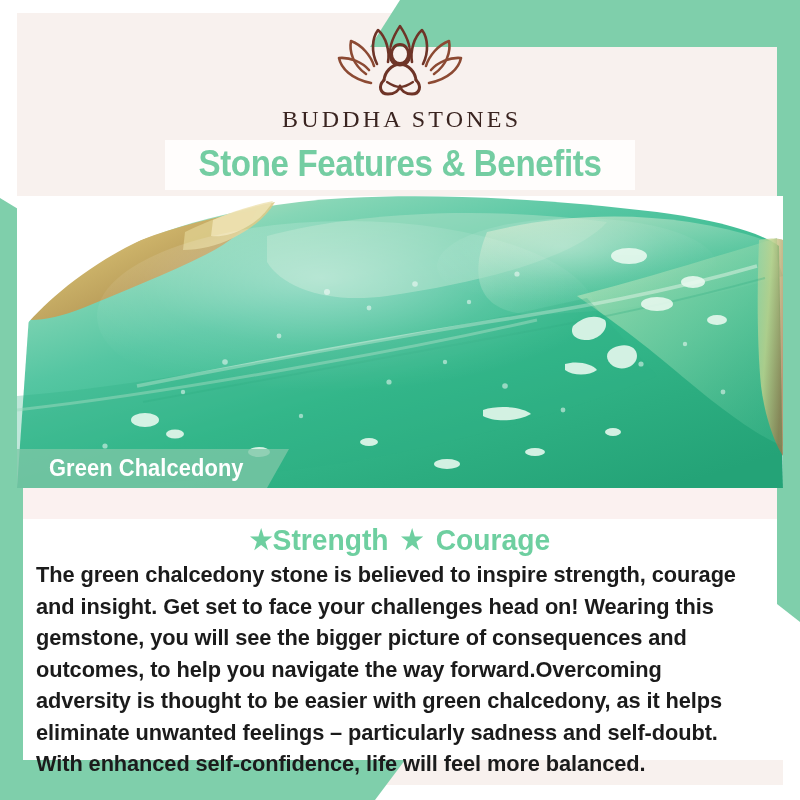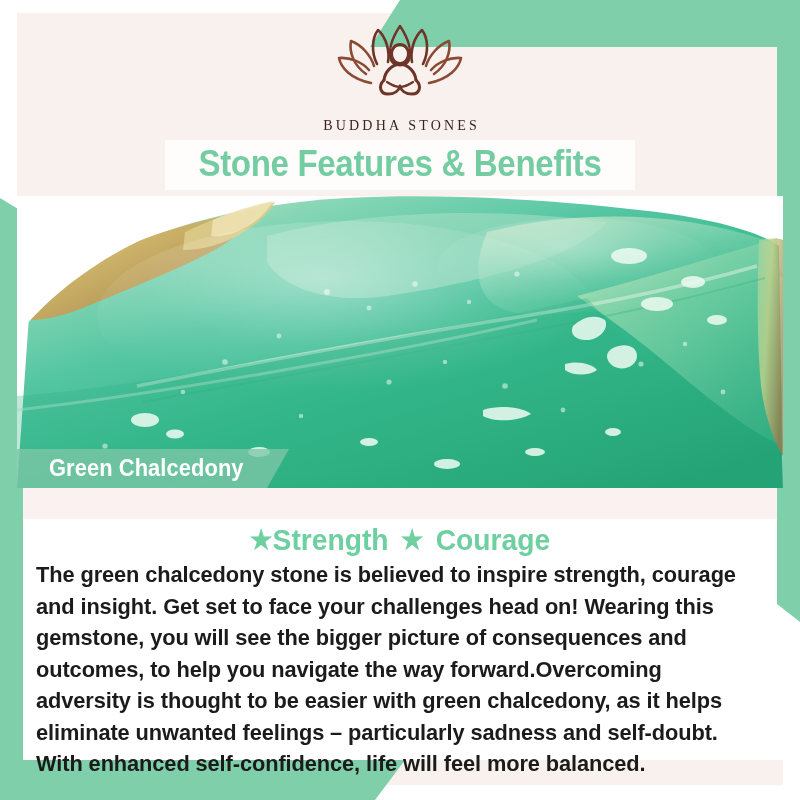--- a/index.html
+++ b/index.html
@@ -75,23 +75,23 @@
     width: 800px;
     text-align: center;
   }
   .logo-mark {
     display: block;
     margin: 0 auto;
     width: 150px; height: 78px;
   }
   .logo-wordmark {
     display: block;
-    margin-top: 20px;
+    margin-top: 8px;
     font-family: "Liberation Serif", "DejaVu Serif", serif;
-    font-size: 14px;
+    font-size: 24px;
     letter-spacing: 3.2px;
     color: #3a2420;
     text-indent: 3.2px;
   }
 
   
   .title-band {
     position: absolute;
     left: 165px; top: 140px;
     width: 470px; height: 50px;

